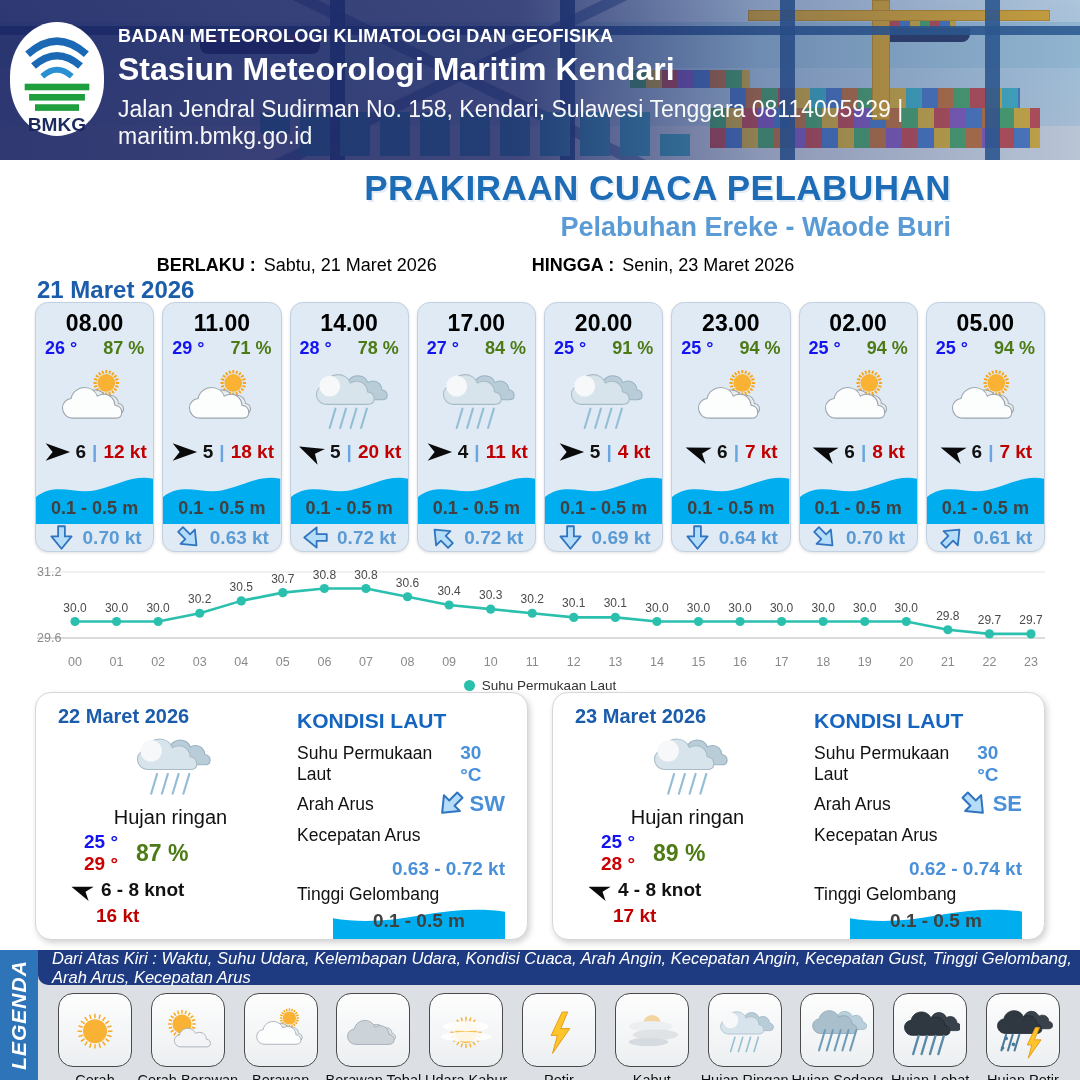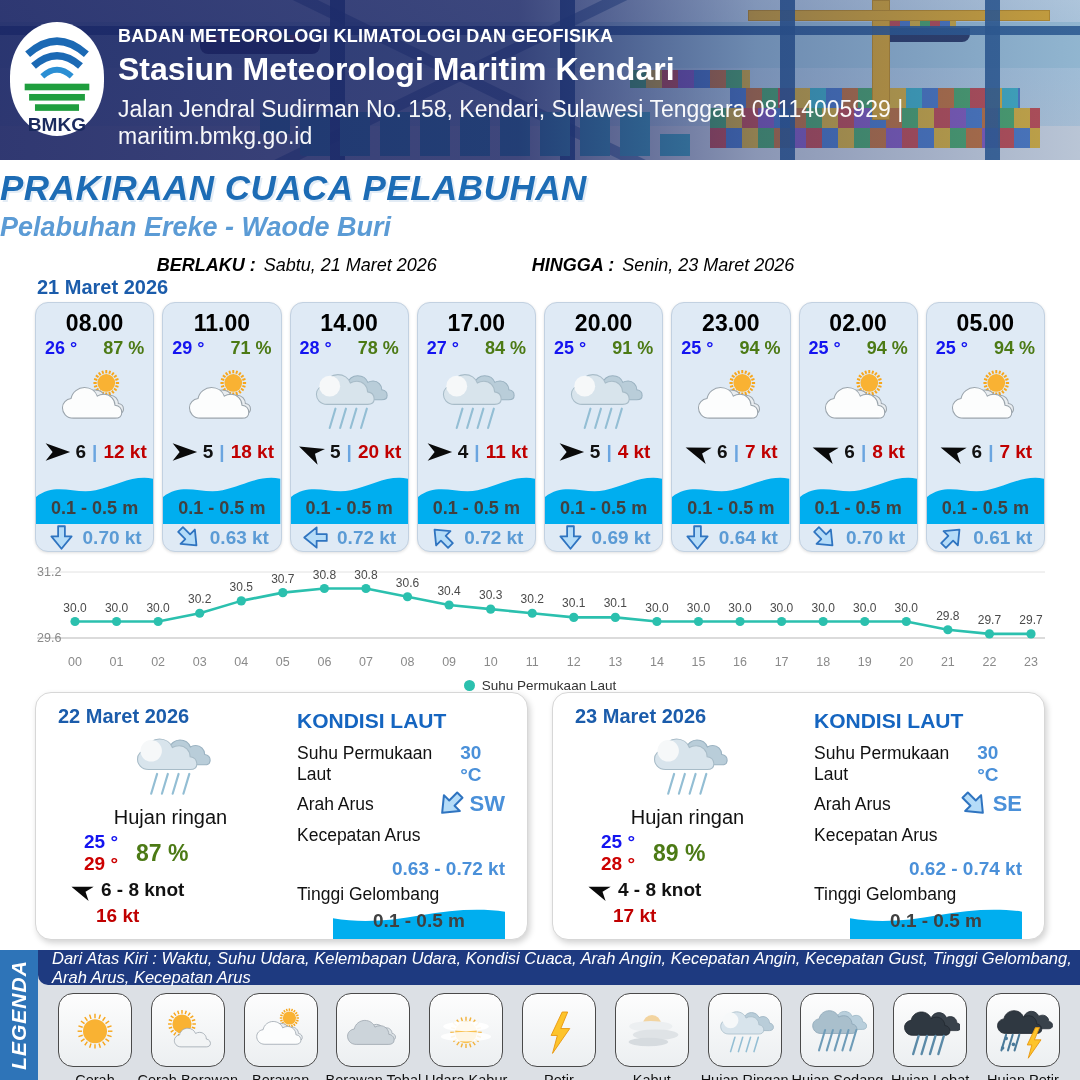--- a/index.html
+++ b/index.html
@@ -28,27 +28,27 @@
   .hdr-overlay{position:absolute;inset:0;
     background:linear-gradient(90deg,rgba(25,33,97,.88) 0%,rgba(25,33,97,.80) 48%,rgba(32,48,110,.42) 70%,rgba(50,75,130,.18) 100%);}
   .logo{position:absolute;left:10px;top:22px;width:94px;height:114px;background:#fff;
         border-radius:50%/48%;display:flex;align-items:center;justify-content:center;z-index:5;}
   .hdr-text{position:absolute;left:118px;top:26px;z-index:5;color:#fff;}
   .hdr-agency{font-size:18px;font-weight:bold;letter-spacing:.3px;margin-bottom:4px;}
   .hdr-station{font-size:32px;font-weight:bold;margin-bottom:8px;}
   .hdr-address{font-size:23px;font-weight:400;opacity:.96;}
 
   
-  .title-block{position:absolute;top:168px;left:0;width:951px;text-align:left;font-style:italic;}
+  .title-block{position:absolute;top:168px;left:0;width:951px;text-align:right;}
   .main-title{font-size:35px;font-weight:bold;color:#1d6cb5;letter-spacing:.5px;
               text-shadow:2px 2px 0 #e3ecf5;}
   .subtitle{font-size:27px;font-weight:bold;color:#5b9bd5;margin-top:4px;}
   .validity{display:flex;justify-content:center;gap:95px;margin-top:12px;font-size:18px;color:#000;}
   .validity b{font-weight:bold;margin-right:8px;}
-  .day-label{position:absolute;left:37px;top:276px;font-size:20px;font-weight:bold;color:#1b5cab;}
+  .day-label{position:absolute;left:37px;top:276px;font-size:24px;font-weight:bold;color:#1b5cab;}
 
   
   .cards{position:absolute;top:302px;left:35px;width:1010px;display:flex;gap:8px;}
   .card{flex:1;height:248px;background:#dfeaf5;border:1px solid #c2d1e1;border-radius:13px;
         overflow:hidden;display:flex;flex-direction:column;align-items:center;box-shadow:0 1px 3px rgba(0,0,0,.12);}
   .card-time{font-size:23px;font-weight:bold;color:#000;margin-top:7px;}
   .card-th{width:100%;display:flex;justify-content:space-between;padding:1px 9px 0 9px;box-sizing:border-box;}
   .temp{color:#1414f0;font-size:18px;font-weight:bold;}
   .hum{color:#4c7a15;font-size:18px;font-weight:bold;}
   .card-icon{height:78px;display:flex;align-items:center;justify-content:center;margin-top:2px;}

